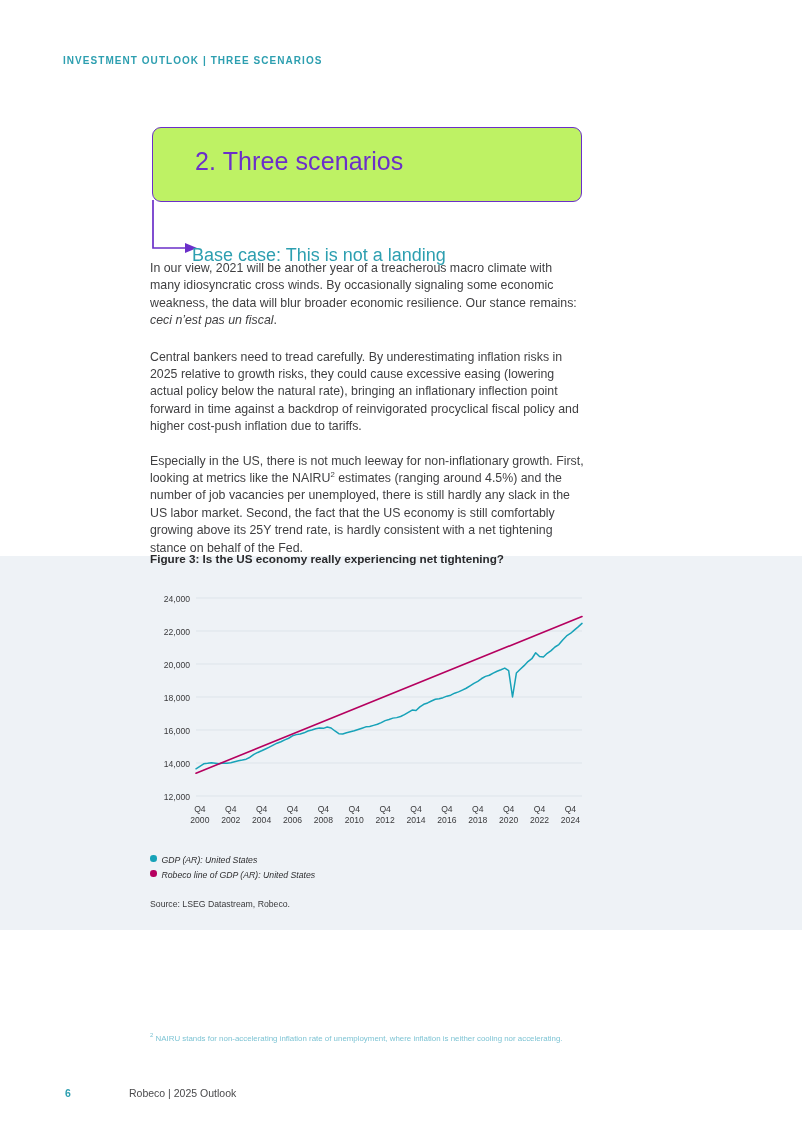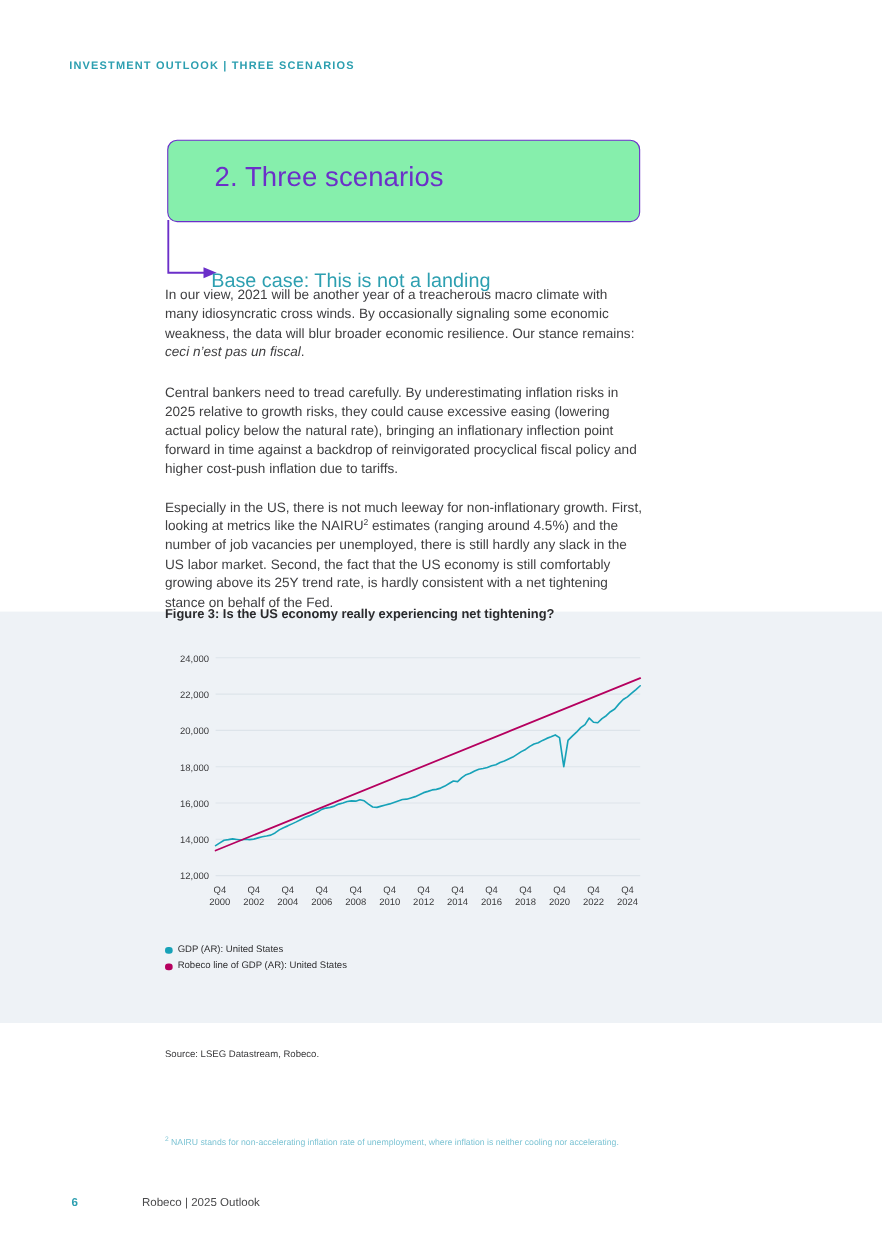--- a/index.html
+++ b/index.html
@@ -36,21 +36,21 @@
   
   .heading-box {
     position: absolute;
     left: 152px;
     top: 127px;
     width: 430px;
     height: 75px;
     border: 1.6px solid #6b2fc9;
     border-radius: 9px;
     box-sizing: border-box;
-    background: #86efac;
+    background: #bef264;
   }
   .heading-title {
     position: absolute;
     left: 42px;
     top: 19px;
     font-size: 25px;
     color: #6b2fc9;
     font-weight: 400;
     letter-spacing: 0.1px;
   }
@@ -125,41 +125,42 @@
   }
   .chart-wrap svg { display: block; }
 
   .legend {
     position: absolute;
     left: 150px;
     top: 855px;
   }
   .legend-row {
     display: flex;
-    align-items: flex-end;
+    align-items: flex-start;
     height: 12px;
     margin-bottom: 3px;
+    font-style: italic;
   }
   .legend-dot {
     width: 6.5px;
     height: 6.5px;
     border-radius: 50%;
     margin-right: 5px;
     flex: 0 0 auto;
   }
   .legend-label {
     font-size: 8.7px;
     color: #2f2f31;
     white-space: nowrap;
   }
 
   .source {
     position: absolute;
     left: 150px;
-    top: 953px;
+    top: 899px;
     font-size: 8.7px;
     color: #39393b;
     white-space: nowrap;
   }
 
   
   .footnote {
     position: absolute;
     left: 150px;
     top: 1034px;

